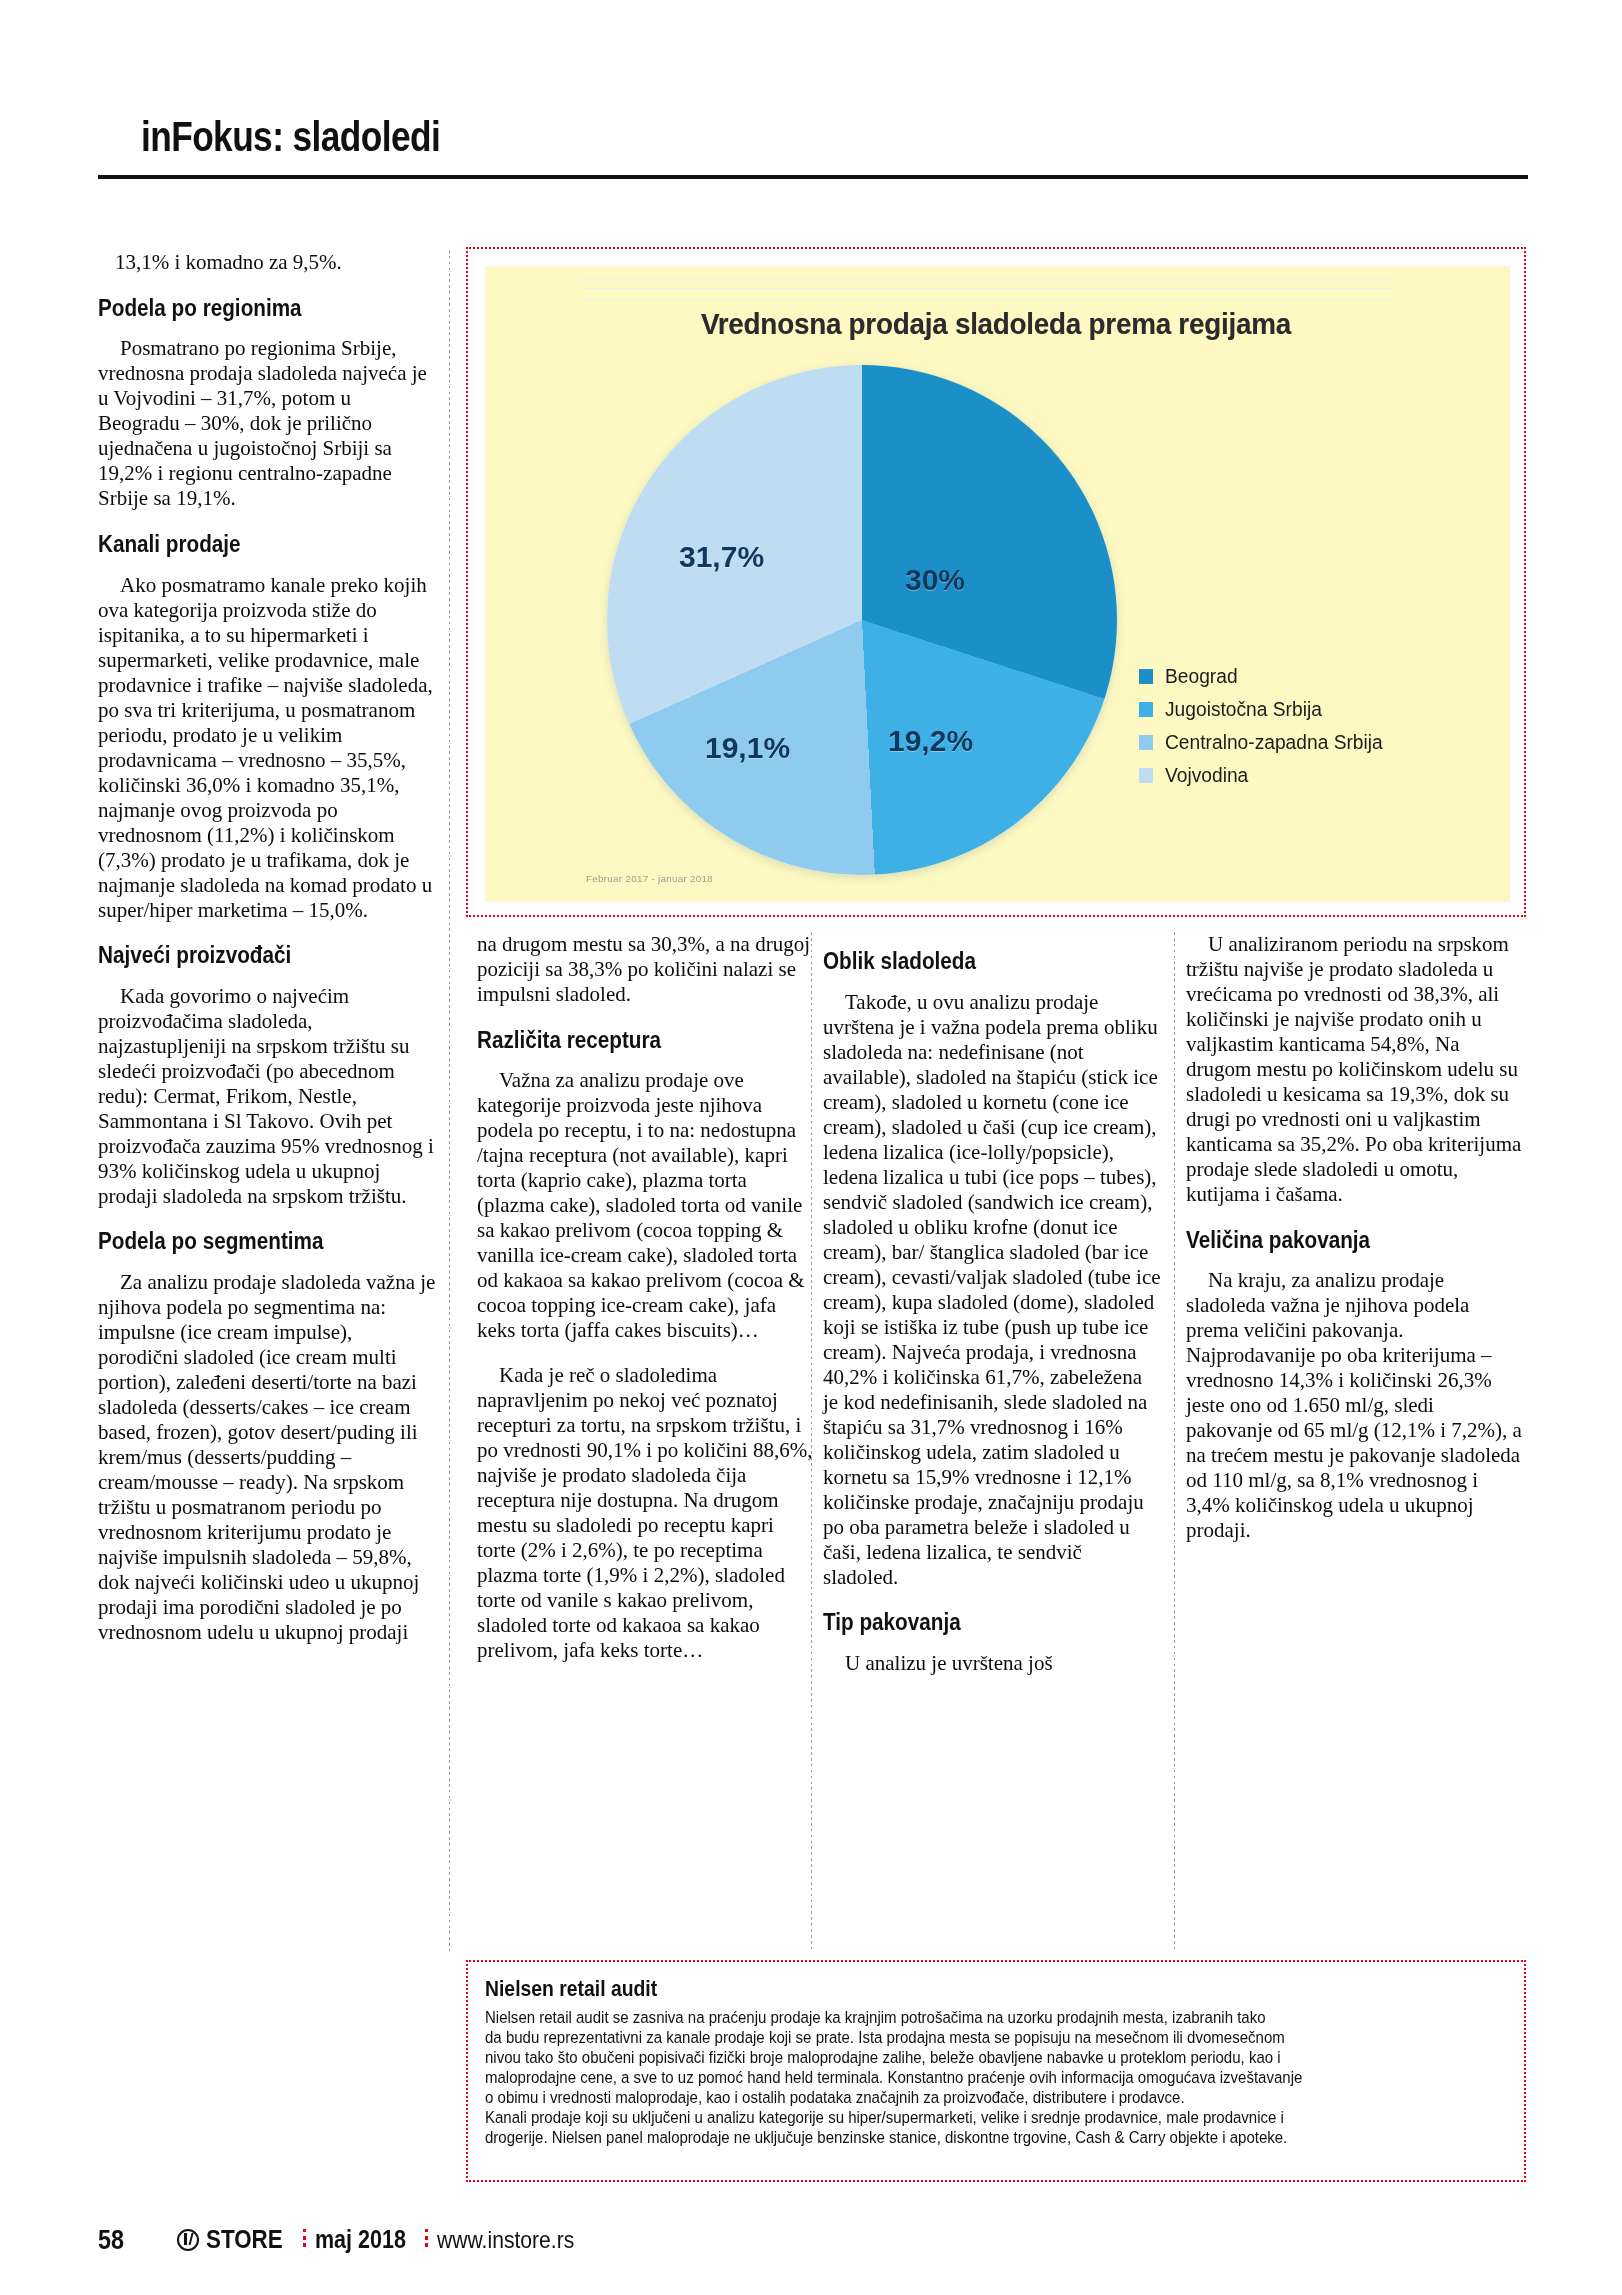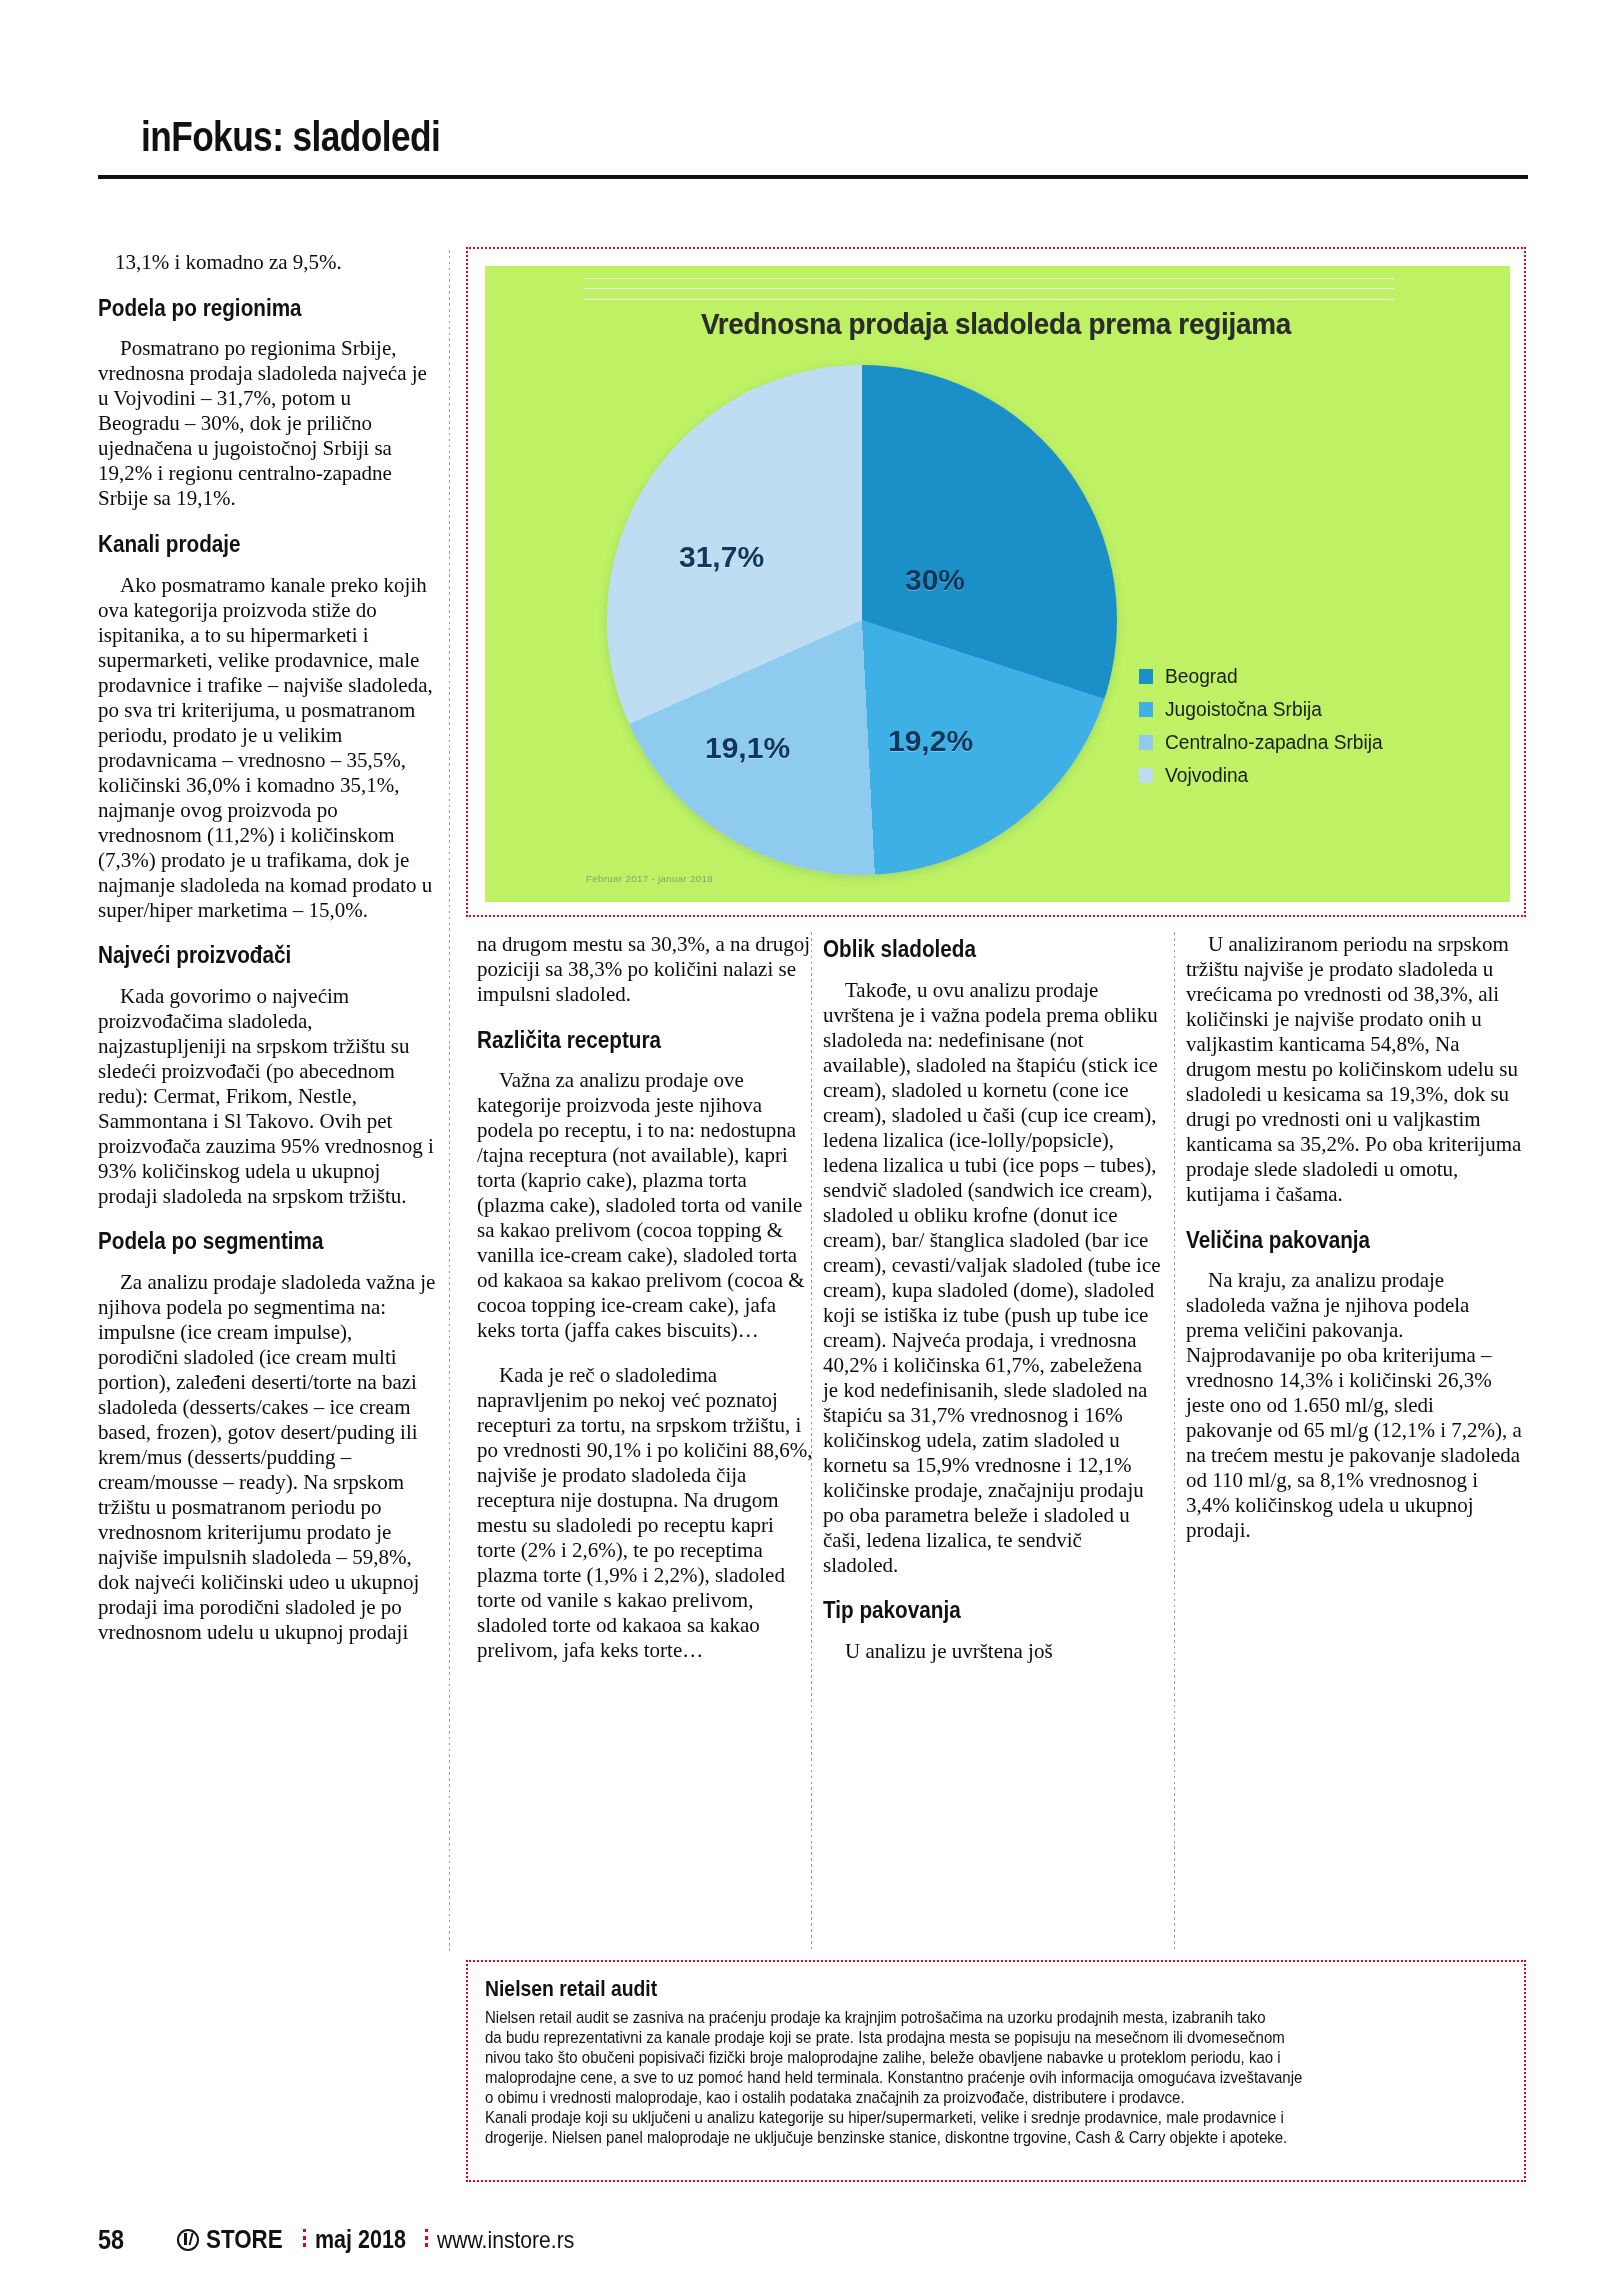--- a/index.html
+++ b/index.html
@@ -38,21 +38,21 @@
   .col {
     position: absolute;
     width: 339px;
     font-size: 21px;
     line-height: 25px;
     text-align: left;
     color: #0b0b0b;
   }
   .col.c1 { left: 98px; }
   .col.c2 { left: 477px; }
-  .col.c3 { left: 823px; }
+  .col.c3 { left: 823px; margin-top: 12px; }
   .col.c4 { left: 1186px; }
 
   
   .colrule {
     position: absolute;
     width: 1.3px;
     background: repeating-linear-gradient(to bottom, #9a9a9a 0 2.6px, transparent 2.6px 5.9px);
   }
 
   p.para {
@@ -78,21 +78,21 @@
   #chart-panel {
     position: absolute;
     left: 466px; top: 247px;
     width: 1060px; height: 670px;
     border: 2.6px dotted #e2001a;
     background: #fff;
   }
   #chart-inner {
     position: absolute;
     inset: 17px 14.4px 13px 17px;
-    background: #bef264;
+    background: #fef9c3;
   }
   #chart-title {
     position: absolute;
     left: 216px; top: 41px;
     width: 694px;
     font-family: "Liberation Sans", sans-serif;
     font-weight: 700;
     font-size: 30px;
     letter-spacing: -0.3px;
     transform: scaleX(0.93);

